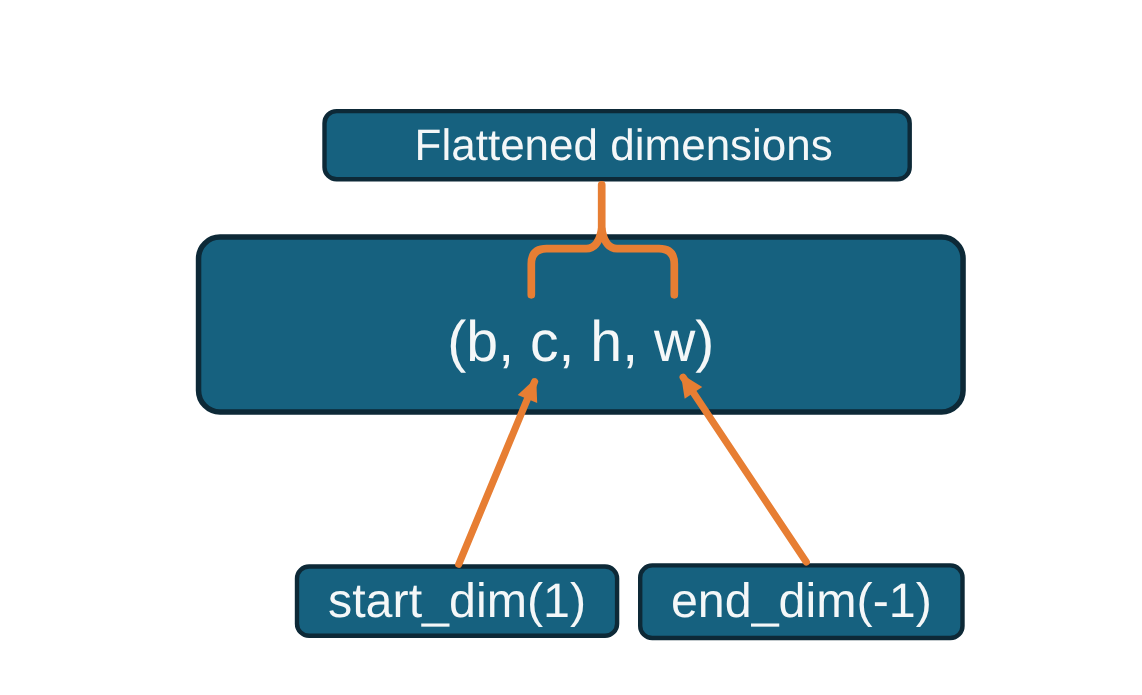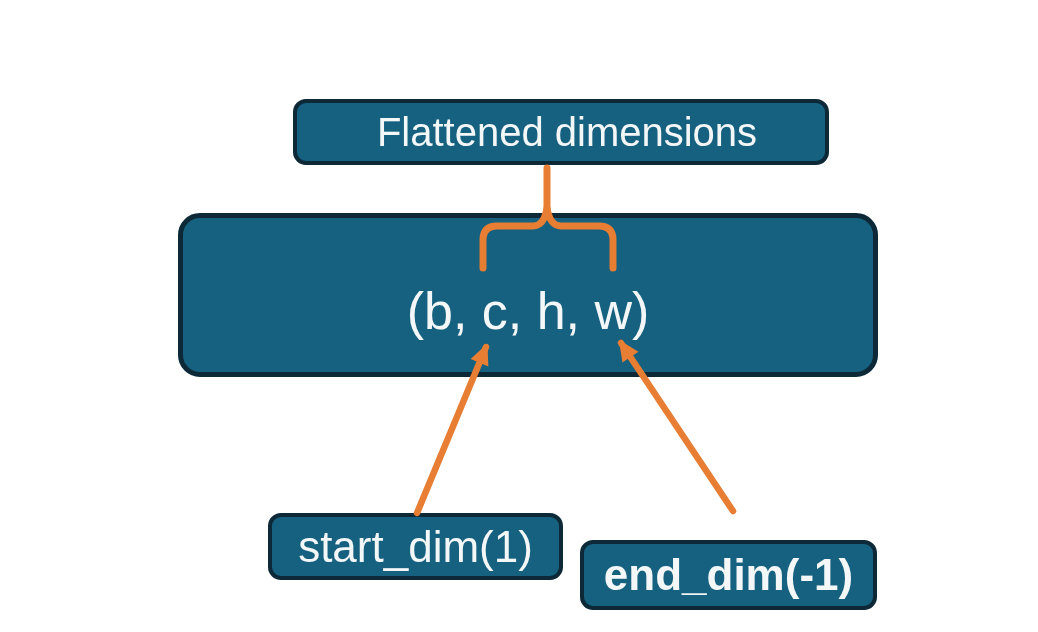--- a/index.html
+++ b/index.html
@@ -48,25 +48,24 @@
     font-size:52px;
     padding-top:31px;
   }
   .node-start-dim{
     left:268px; top:513px;
     width:295px; height:67px;
     border-radius:13px;
     font-size:44px;
   }
   .node-end-dim{
-    left:580px; top:540px;
+    left:580px; top:512px;
     width:297px; height:70px;
     border-radius:13px;
     font-size:44px;
-    font-weight:bold;
   }
   .connector-layer{
     position:absolute;
     left:0; top:0;
     width:1038px; height:632px;
     z-index:2;
     pointer-events:none;
   }
   .connector-stroke{
     fill:none;

